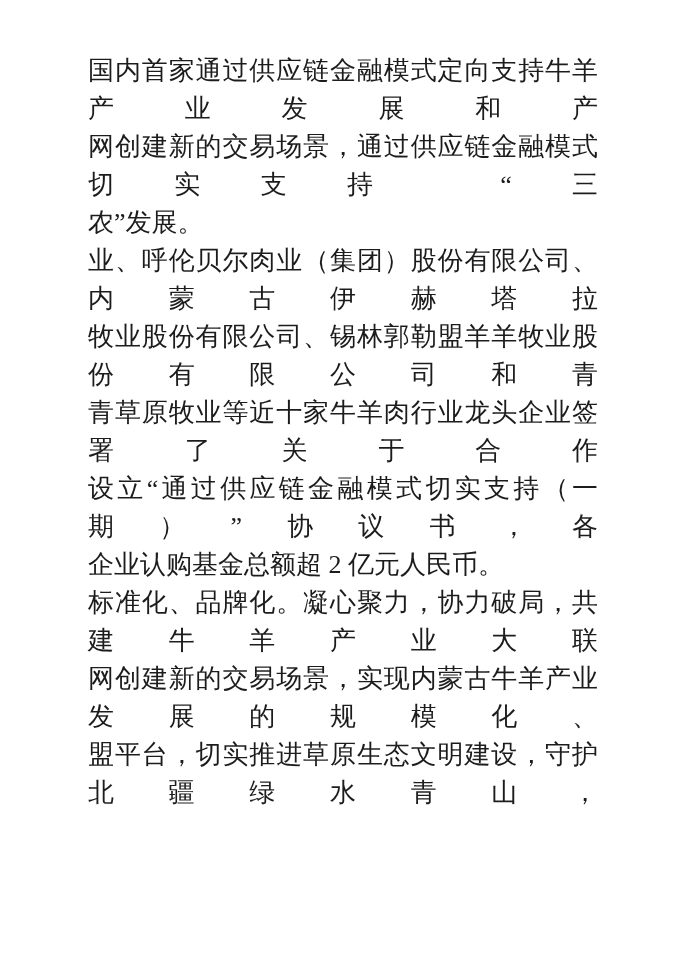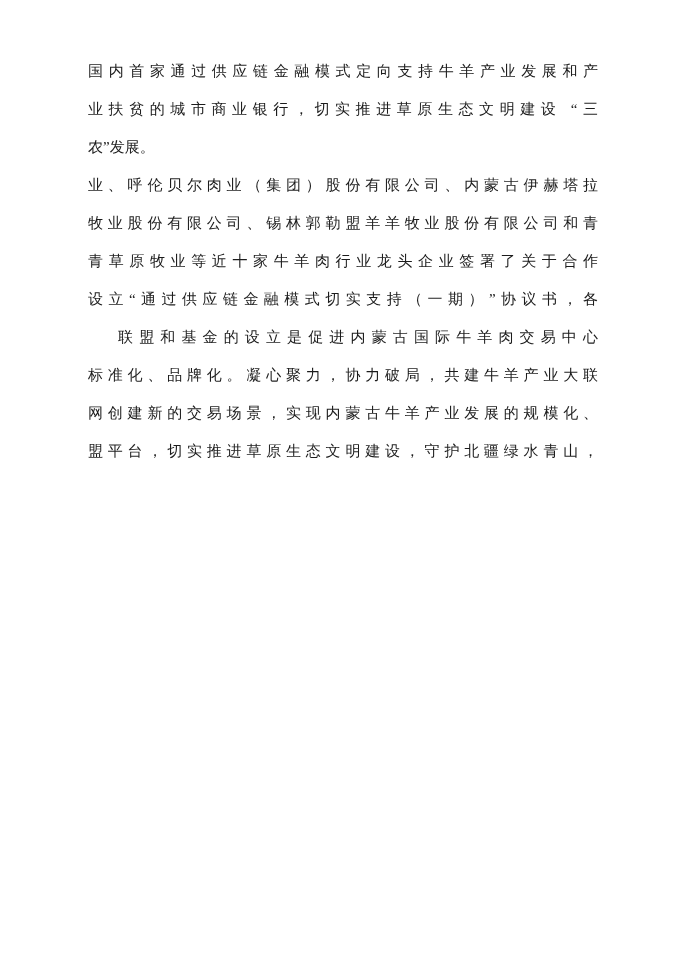--- a/index.html
+++ b/index.html
@@ -14,44 +14,44 @@
     height: 974px;
     background: #ffffff;
     overflow: hidden;
   }
   .textblock {
     width: 510px;
     margin-left: 88px;
     padding-top: 52px;
   }
   .tline {
-    font-size: 15px;
+    font-size: 26px;
     line-height: 38px;
     color: #1c1c1c;
     text-align: justify;
     white-space: nowrap;
   }
   .tline.full { text-align-last: justify; white-space: normal; }
   .tline.end  { text-align-last: left; white-space: normal; }
   .tline.indent { text-indent: 2em; }
 </style>
 </head>
 <body>
 
 <div class="sheet">
   <div class="textblock">
 
     <div>
         <div class="tline full">国内首家通过供应链金融模式定向支持牛羊产业发展和产</div>
-        <div class="tline full">业扶贫的城市商业银行，切实推进草原生态文明建设 “三</div>
+        <div class="tline full">网创建新的交易场景，通过供应链金融模式切实支持 “三</div>
         <div class="tline end">农”发展。</div>
         <div class="tline full">业、呼伦贝尔肉业（集团）股份有限公司、内蒙古伊赫塔拉</div>
         <div class="tline full">牧业股份有限公司、锡林郭勒盟羊羊牧业股份有限公司和青</div>
         <div class="tline full">青草原牧业等近十家牛羊肉行业龙头企业签署了关于合作</div>
         <div class="tline full">设立“通过供应链金融模式切实支持（一期）”协议书，各</div>
-        <div class="tline full indent">联盟和基金的设立是促进内蒙古国际牛羊肉交易中心</div>
+        <div class="tline end">企业认购基金总额超 2 亿元人民币。</div>
         <div class="tline full">标准化、品牌化。凝心聚力，协力破局，共建牛羊产业大联</div>
         <div class="tline full">网创建新的交易场景，实现内蒙古牛羊产业发展的规模化、</div>
         <div class="tline full">盟平台，切实推进草原生态文明建设，守护北疆绿水青山，</div>
       </div>
 
   </div>
 </div>
 
 </body></html>

